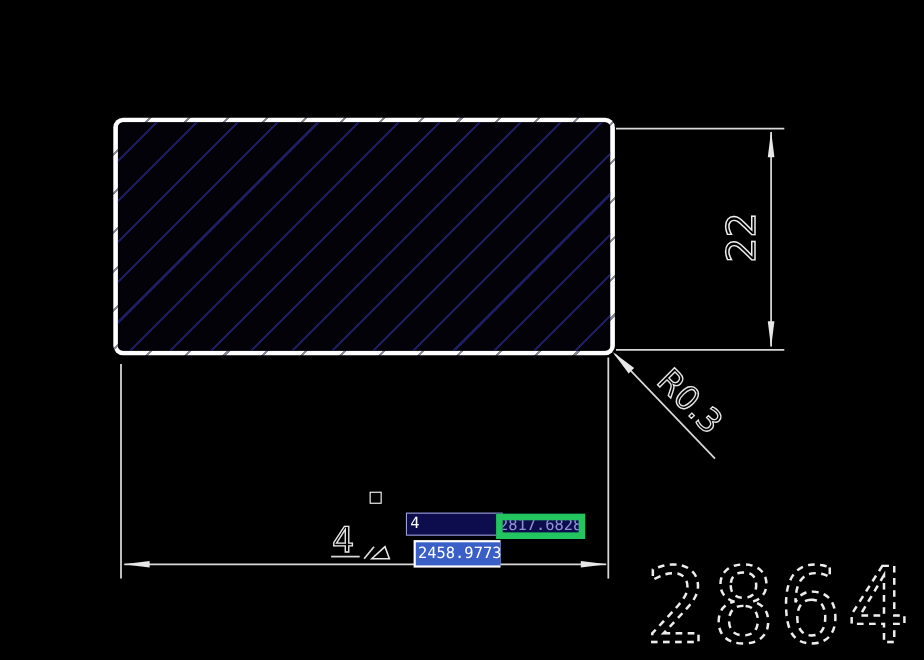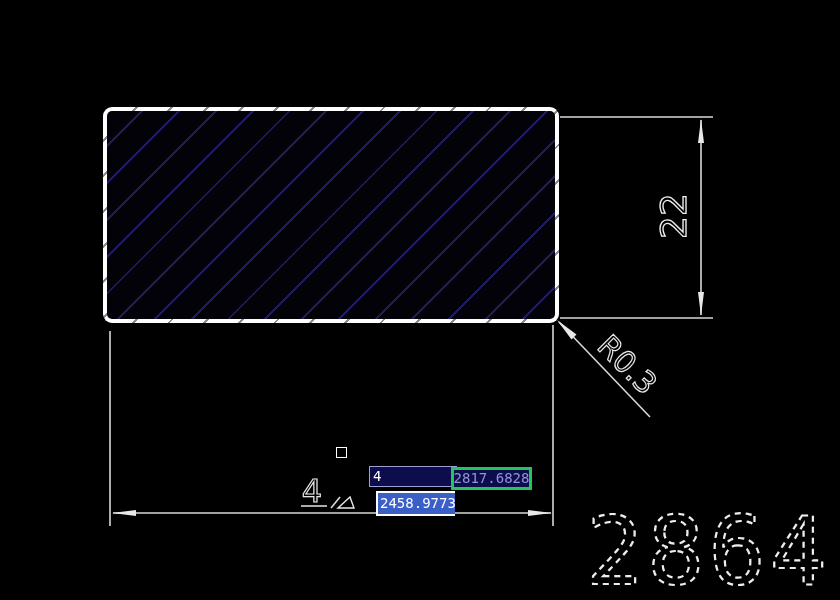--- a/index.html
+++ b/index.html
@@ -22,21 +22,21 @@
 
   
   .tip{position:absolute;box-sizing:border-box;white-space:nowrap;overflow:hidden;
     font-family:"DejaVu Sans Mono", monospace;font-size:14px;line-height:19px;}
   .tip-a{left:369px;top:466px;width:88px;height:21px;background:#0d0d4e;
     border:1px solid #9f9fd6;color:#ffffff;padding-left:3px;z-index:1;}
   .tip-b{left:376px;top:491px;width:79px;height:25px;background:#ffffff;
     display:flex;align-items:center;padding:0 2px;z-index:3;}
   .tip-b .hl{background:#3a60c8;color:#ffffff;padding:1px 2px;}
   .tip-c{left:451px;top:467px;width:81px;height:23px;background:#0d0d4e;
-    border:3px solid #22c55e;color:#9292d8;display:flex;align-items:center;
+    border:6px solid #22c55e;color:#9292d8;display:flex;align-items:center;
     justify-content:center;z-index:2;}
 </style>
 </head>
 <body>
 
 <div class="canvas">
 
   <div class="rect-outer">
     <div class="rect-inner"></div>
   </div>

